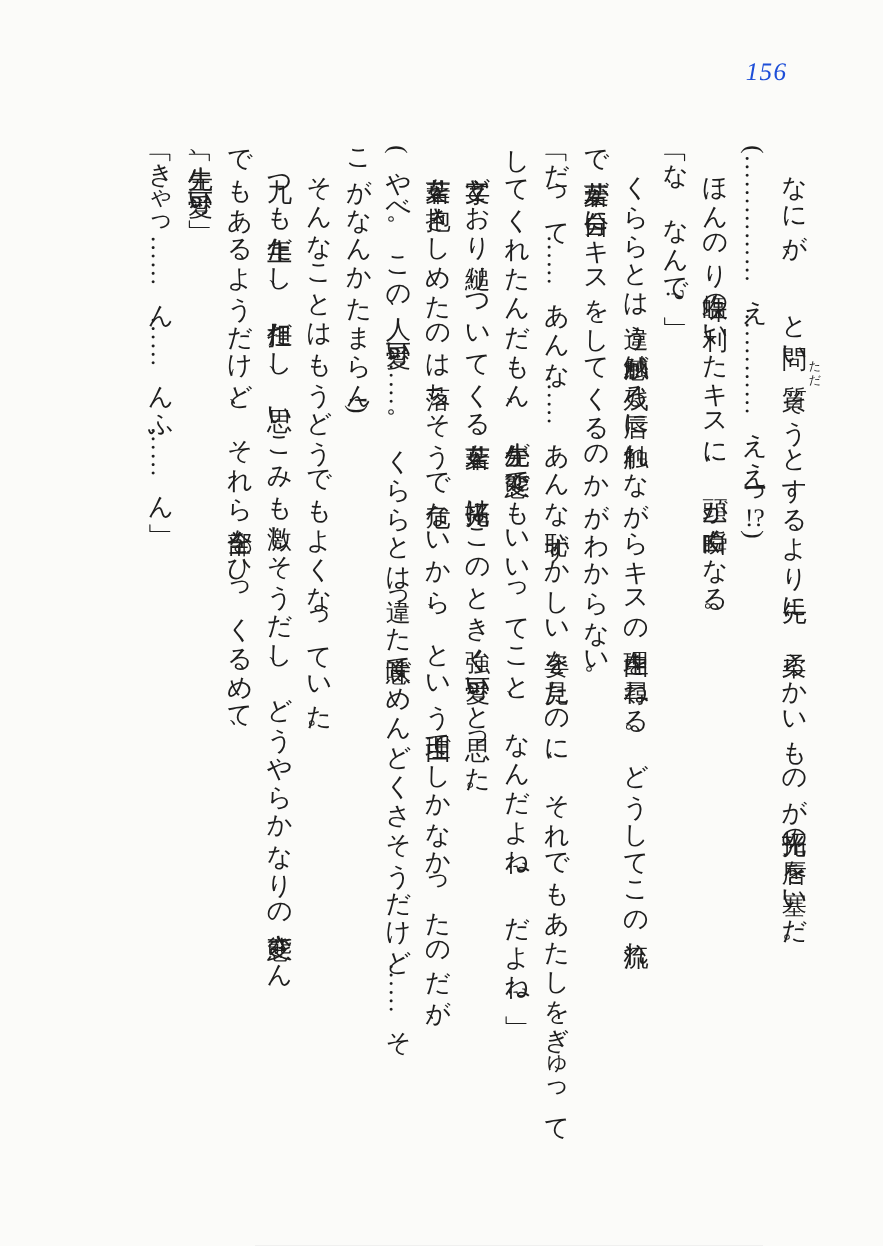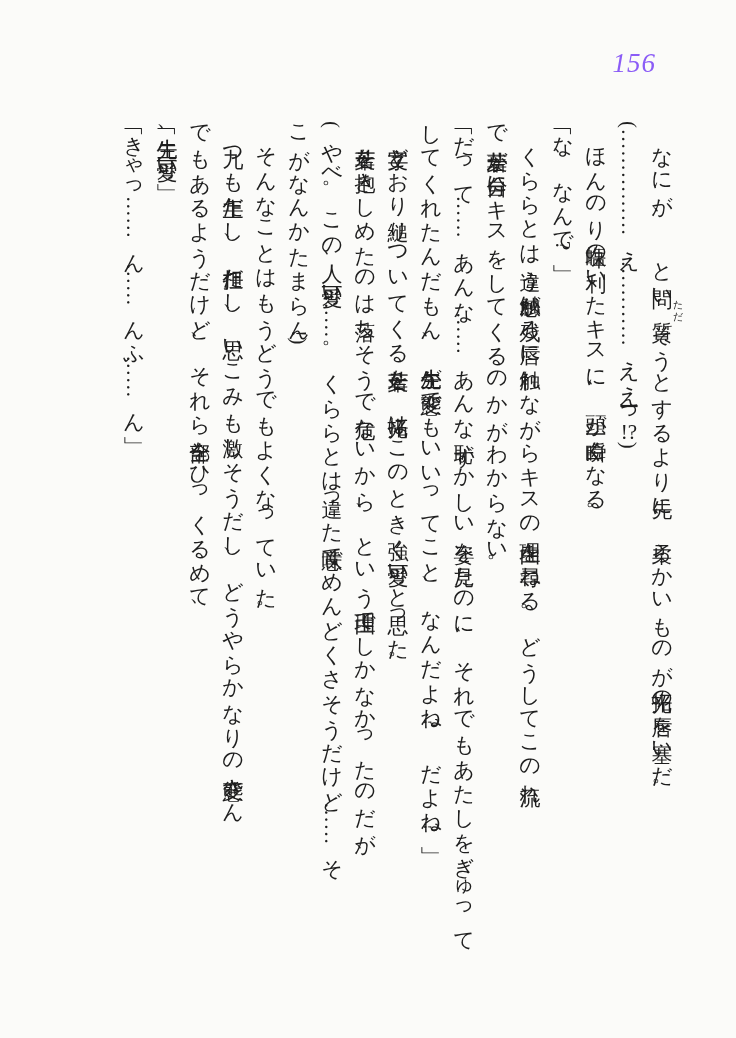--- a/index.html
+++ b/index.html
@@ -12,24 +12,24 @@
     width: 736px;
     height: 1038px;
     background: #fbfbf9;
     overflow: hidden;
     font-family: "Liberation Serif", "DejaVu Serif", serif;
   }
   .page-number {
     position: absolute;
     top: 48px;
     right: 80px;
-    font-size: 27px;
+    font-size: 21px;
     font-style: italic;
     letter-spacing: 1px;
-    color: #8b5cf6;
+    color: #1d4ed8;
   }
   .text-block {
     position: absolute;
     top: 110px;
     right: 53px;
     width: 566px;
     height: 870px;
     writing-mode: vertical-rl;
     text-orientation: mixed;
     font-size: 21px;

